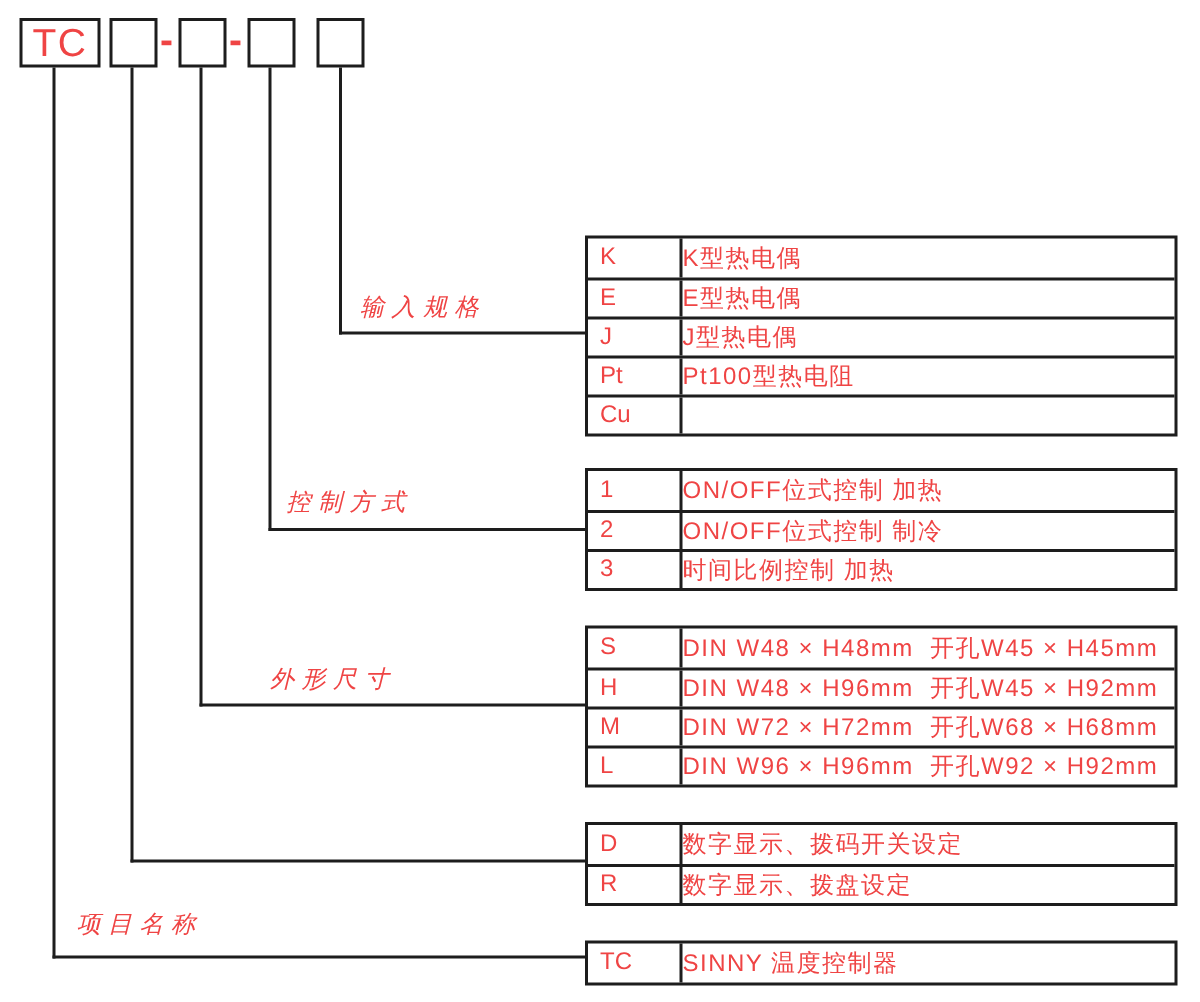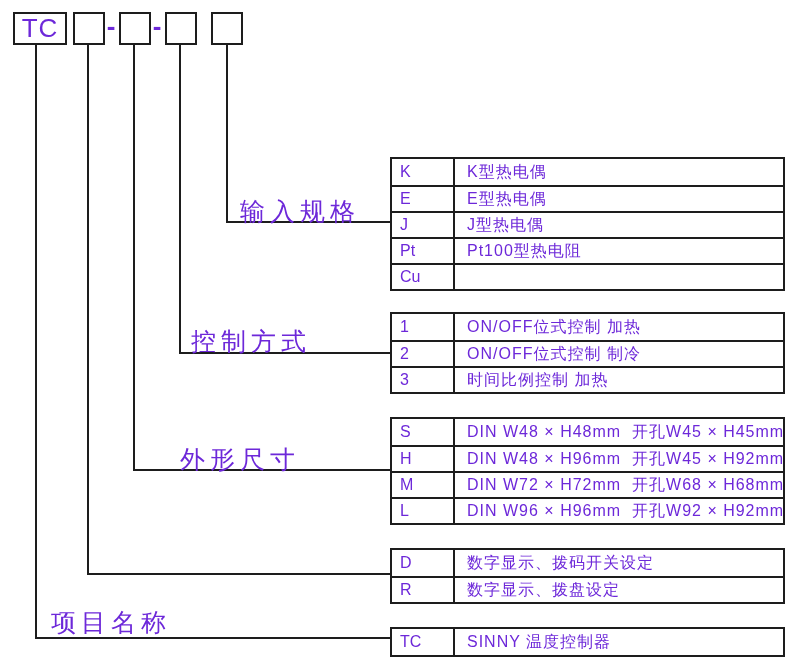--- a/index.html
+++ b/index.html
@@ -1,50 +1,50 @@
 <!DOCTYPE html>
 <html><head>
 <meta charset="utf-8">
 <style>
   html,body { margin:0; padding:0; background:#ffffff; }
   .canvas {
     position:relative; width:800px; height:668px; background:#ffffff;
-    font-family:"Liberation Sans","DejaVu Sans",sans-serif; color:#6d28d9;
+    font-family:"Liberation Sans","DejaVu Sans",sans-serif; color:#ef4444;
     overflow:hidden;
   }
   .cbox {
     position:absolute; top:12px; height:33px; box-sizing:border-box;
     border:2px solid #1d1d1d; background:#ffffff;
   }
   .prefix-box {
     display:flex; align-items:center; justify-content:center;
     font-size:26px; letter-spacing:1px;
   }
   .sep {
     position:absolute; top:12px; height:33px; width:14px;
     line-height:29px; font-size:26px; font-weight:bold; text-align:center;
   }
   .vline { position:absolute; width:2px; background:#1d1d1d; }
   .hline { position:absolute; height:2px; background:#1d1d1d; }
   .dlabel {
-    position:absolute; font-size:25px; letter-spacing:5px; white-space:nowrap;
+    position:absolute; font-size:16px; letter-spacing:5px; white-space:nowrap;font-style:italic;
   }
   .tbl {
     position:absolute; left:390px; width:395px; box-sizing:border-box;
     border:2px solid #1d1d1d; background:#ffffff;
   }
   .trow { display:flex; align-items:center; height:26px; box-sizing:border-box; }
   .trow + .trow { border-top:2px solid #1d1d1d; }
   .tcode {
     width:63px; align-self:stretch; display:flex; align-items:center;
     box-sizing:border-box; border-right:2px solid #1d1d1d;
     padding-left:8px; font-size:16px;
   }
   .tdesc {
-    flex:1; padding-left:12px; font-size:16px; letter-spacing:1px;
+    flex:1; font-size:16px; letter-spacing:1px;
     white-space:pre; overflow:hidden;
   }
 </style>
 </head>
 <body>
 
 <div class="canvas">
 
   <div class="cbox prefix-box" style="left:13px; width:54px;">TC</div>
   <div class="cbox" style="left:73px; width:32px;"></div>

